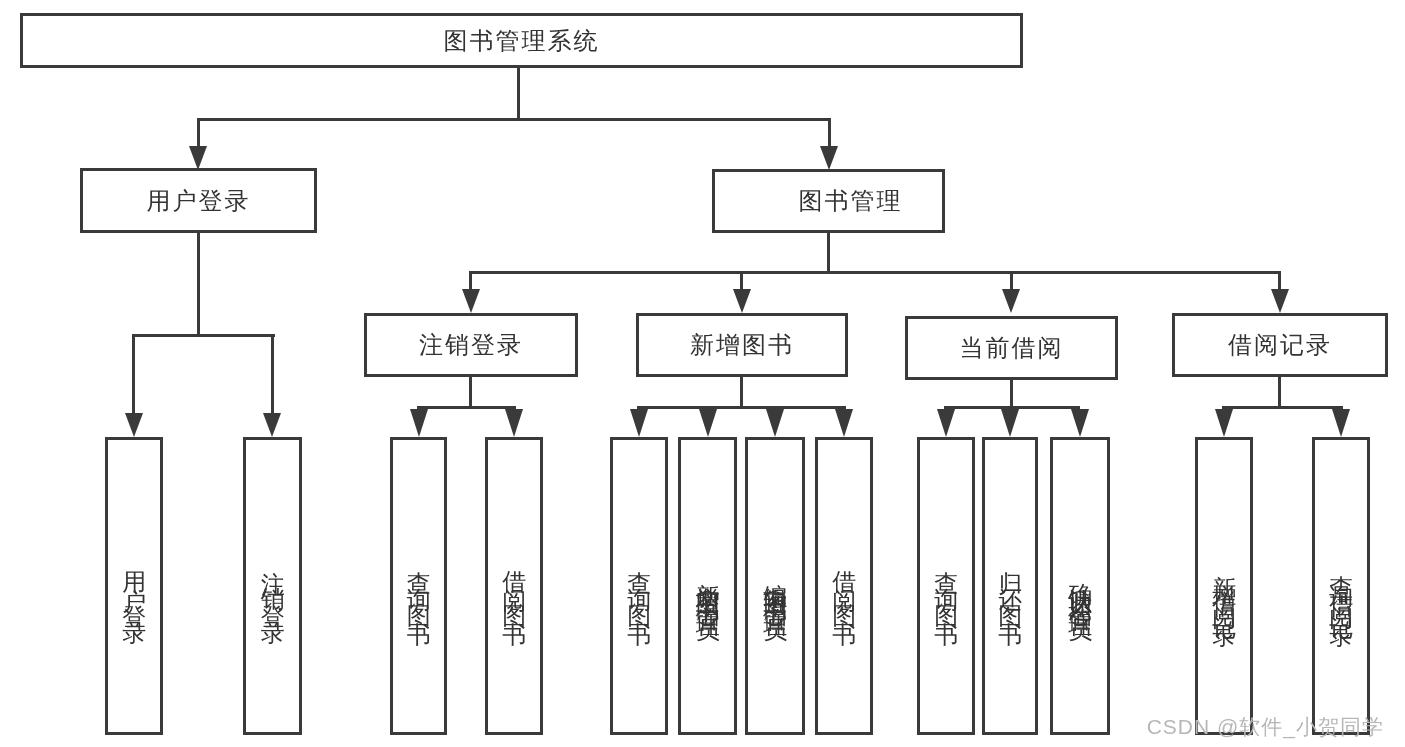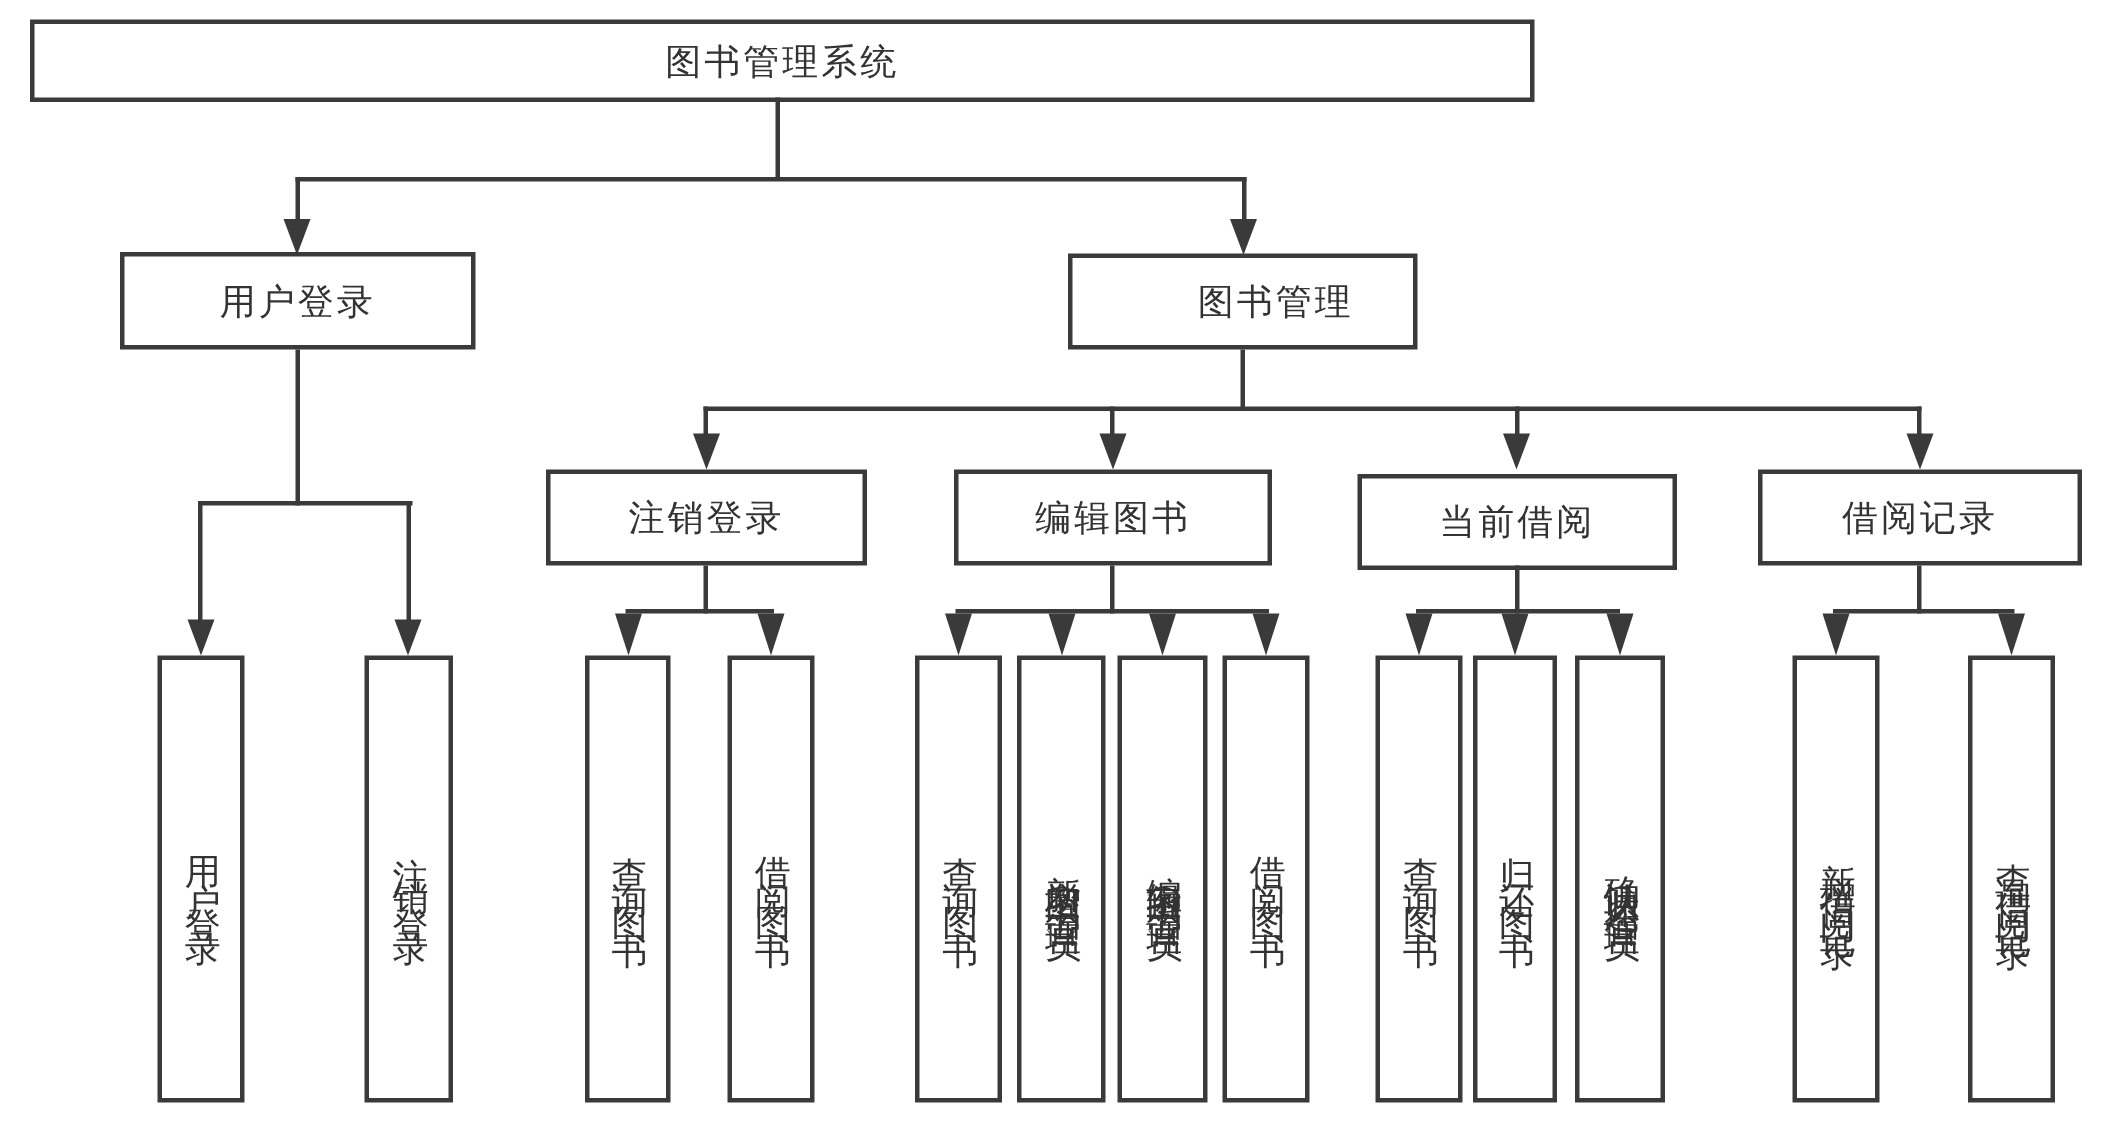--- a/index.html
+++ b/index.html
@@ -70,21 +70,21 @@
 
   <div class="node" style="left:712px;top:169px;width:233px;height:64px;padding-left:44px;">
     <span>图书管理</span>
   </div>
 
   <div class="node" style="left:364px;top:313px;width:214px;height:64px;">
     <span>注销登录</span>
   </div>
 
   <div class="node" style="left:636px;top:313px;width:212px;height:64px;">
-    <span>编辑图书</span>
+    <span>新增图书</span>
   </div>
 
   <div class="node" style="left:905px;top:316px;width:213px;height:64px;">
     <span>当前借阅</span>
   </div>
 
   <div class="node" style="left:1172px;top:313px;width:216px;height:64px;">
     <span>借阅记录</span>
   </div>
 
@@ -176,14 +176,15 @@
     <div class="arrow" style="left:937px;top:409px;"></div>
     <div class="arrow" style="left:1001px;top:409px;"></div>
     <div class="arrow" style="left:1071px;top:409px;"></div>
 
     <div class="vline" style="left:1278px;top:377px;height:32px;"></div>
     <div class="hline" style="left:1222px;top:406px;width:121px;"></div>
     <div class="arrow" style="left:1215px;top:409px;"></div>
     <div class="arrow" style="left:1332px;top:409px;"></div>
   </div>
 
+  <div class="watermark">CSDN @软件_小贺同学</div>
 
 </div>
 
 </body></html>

